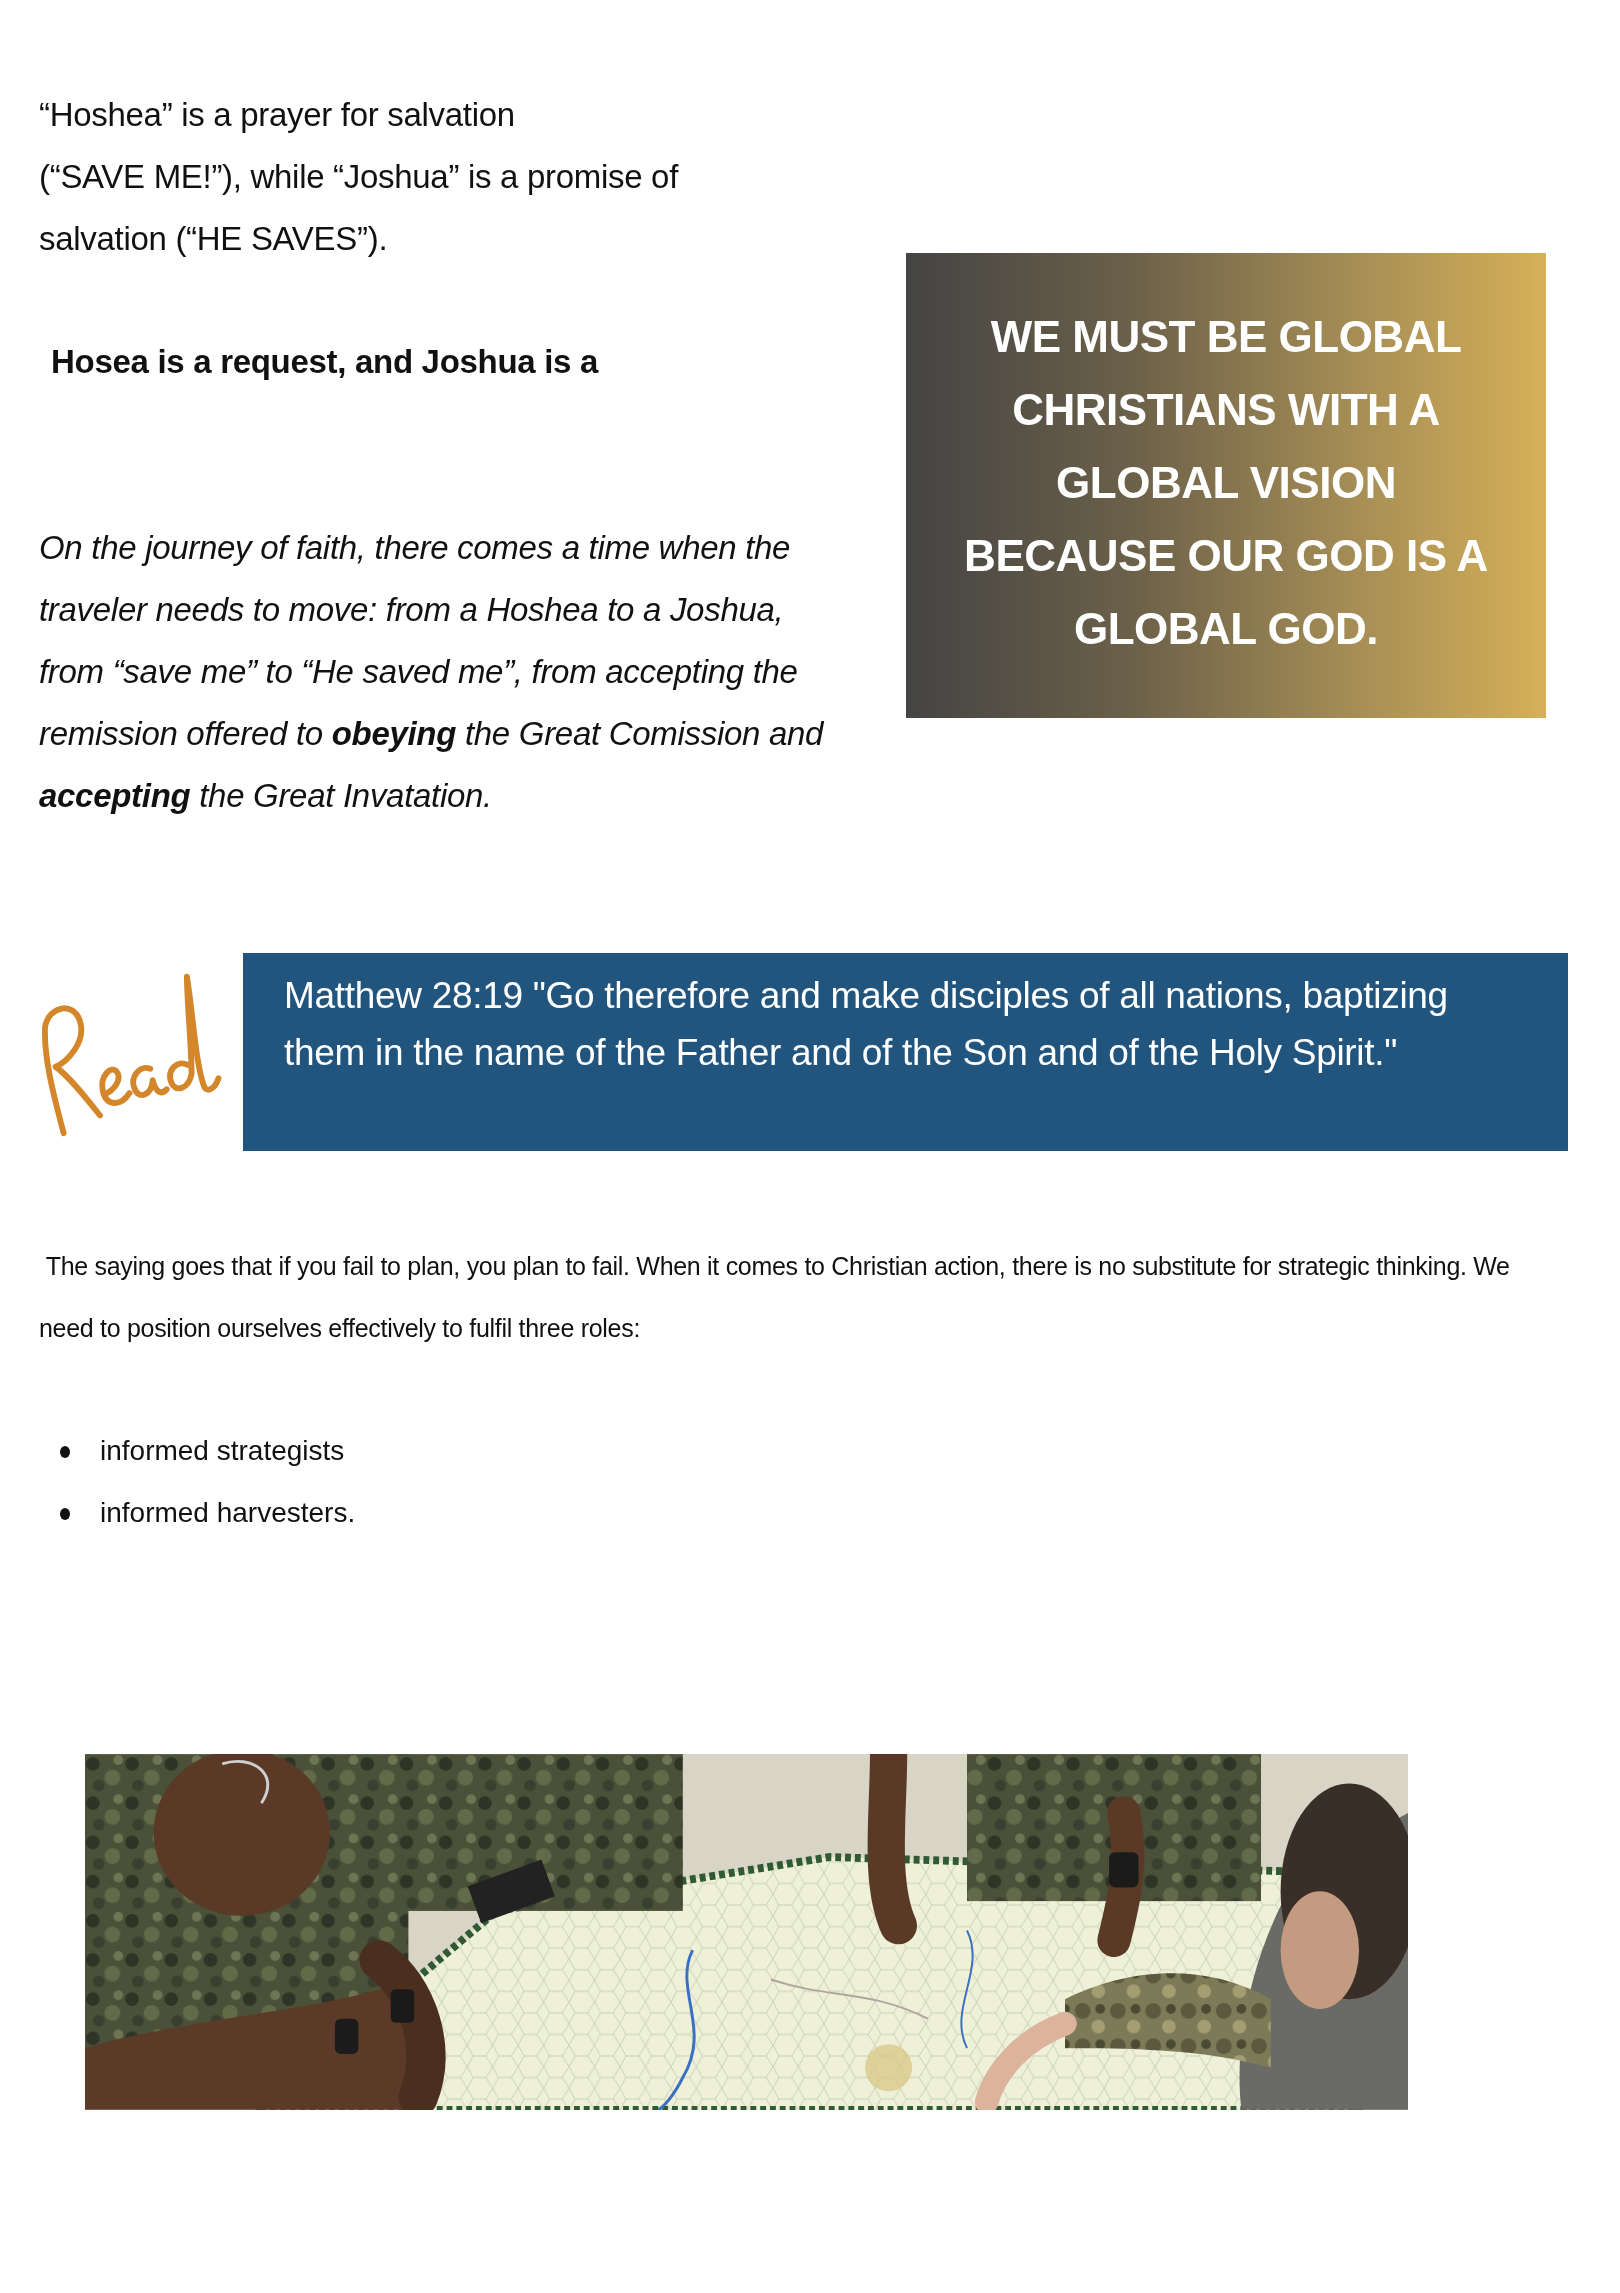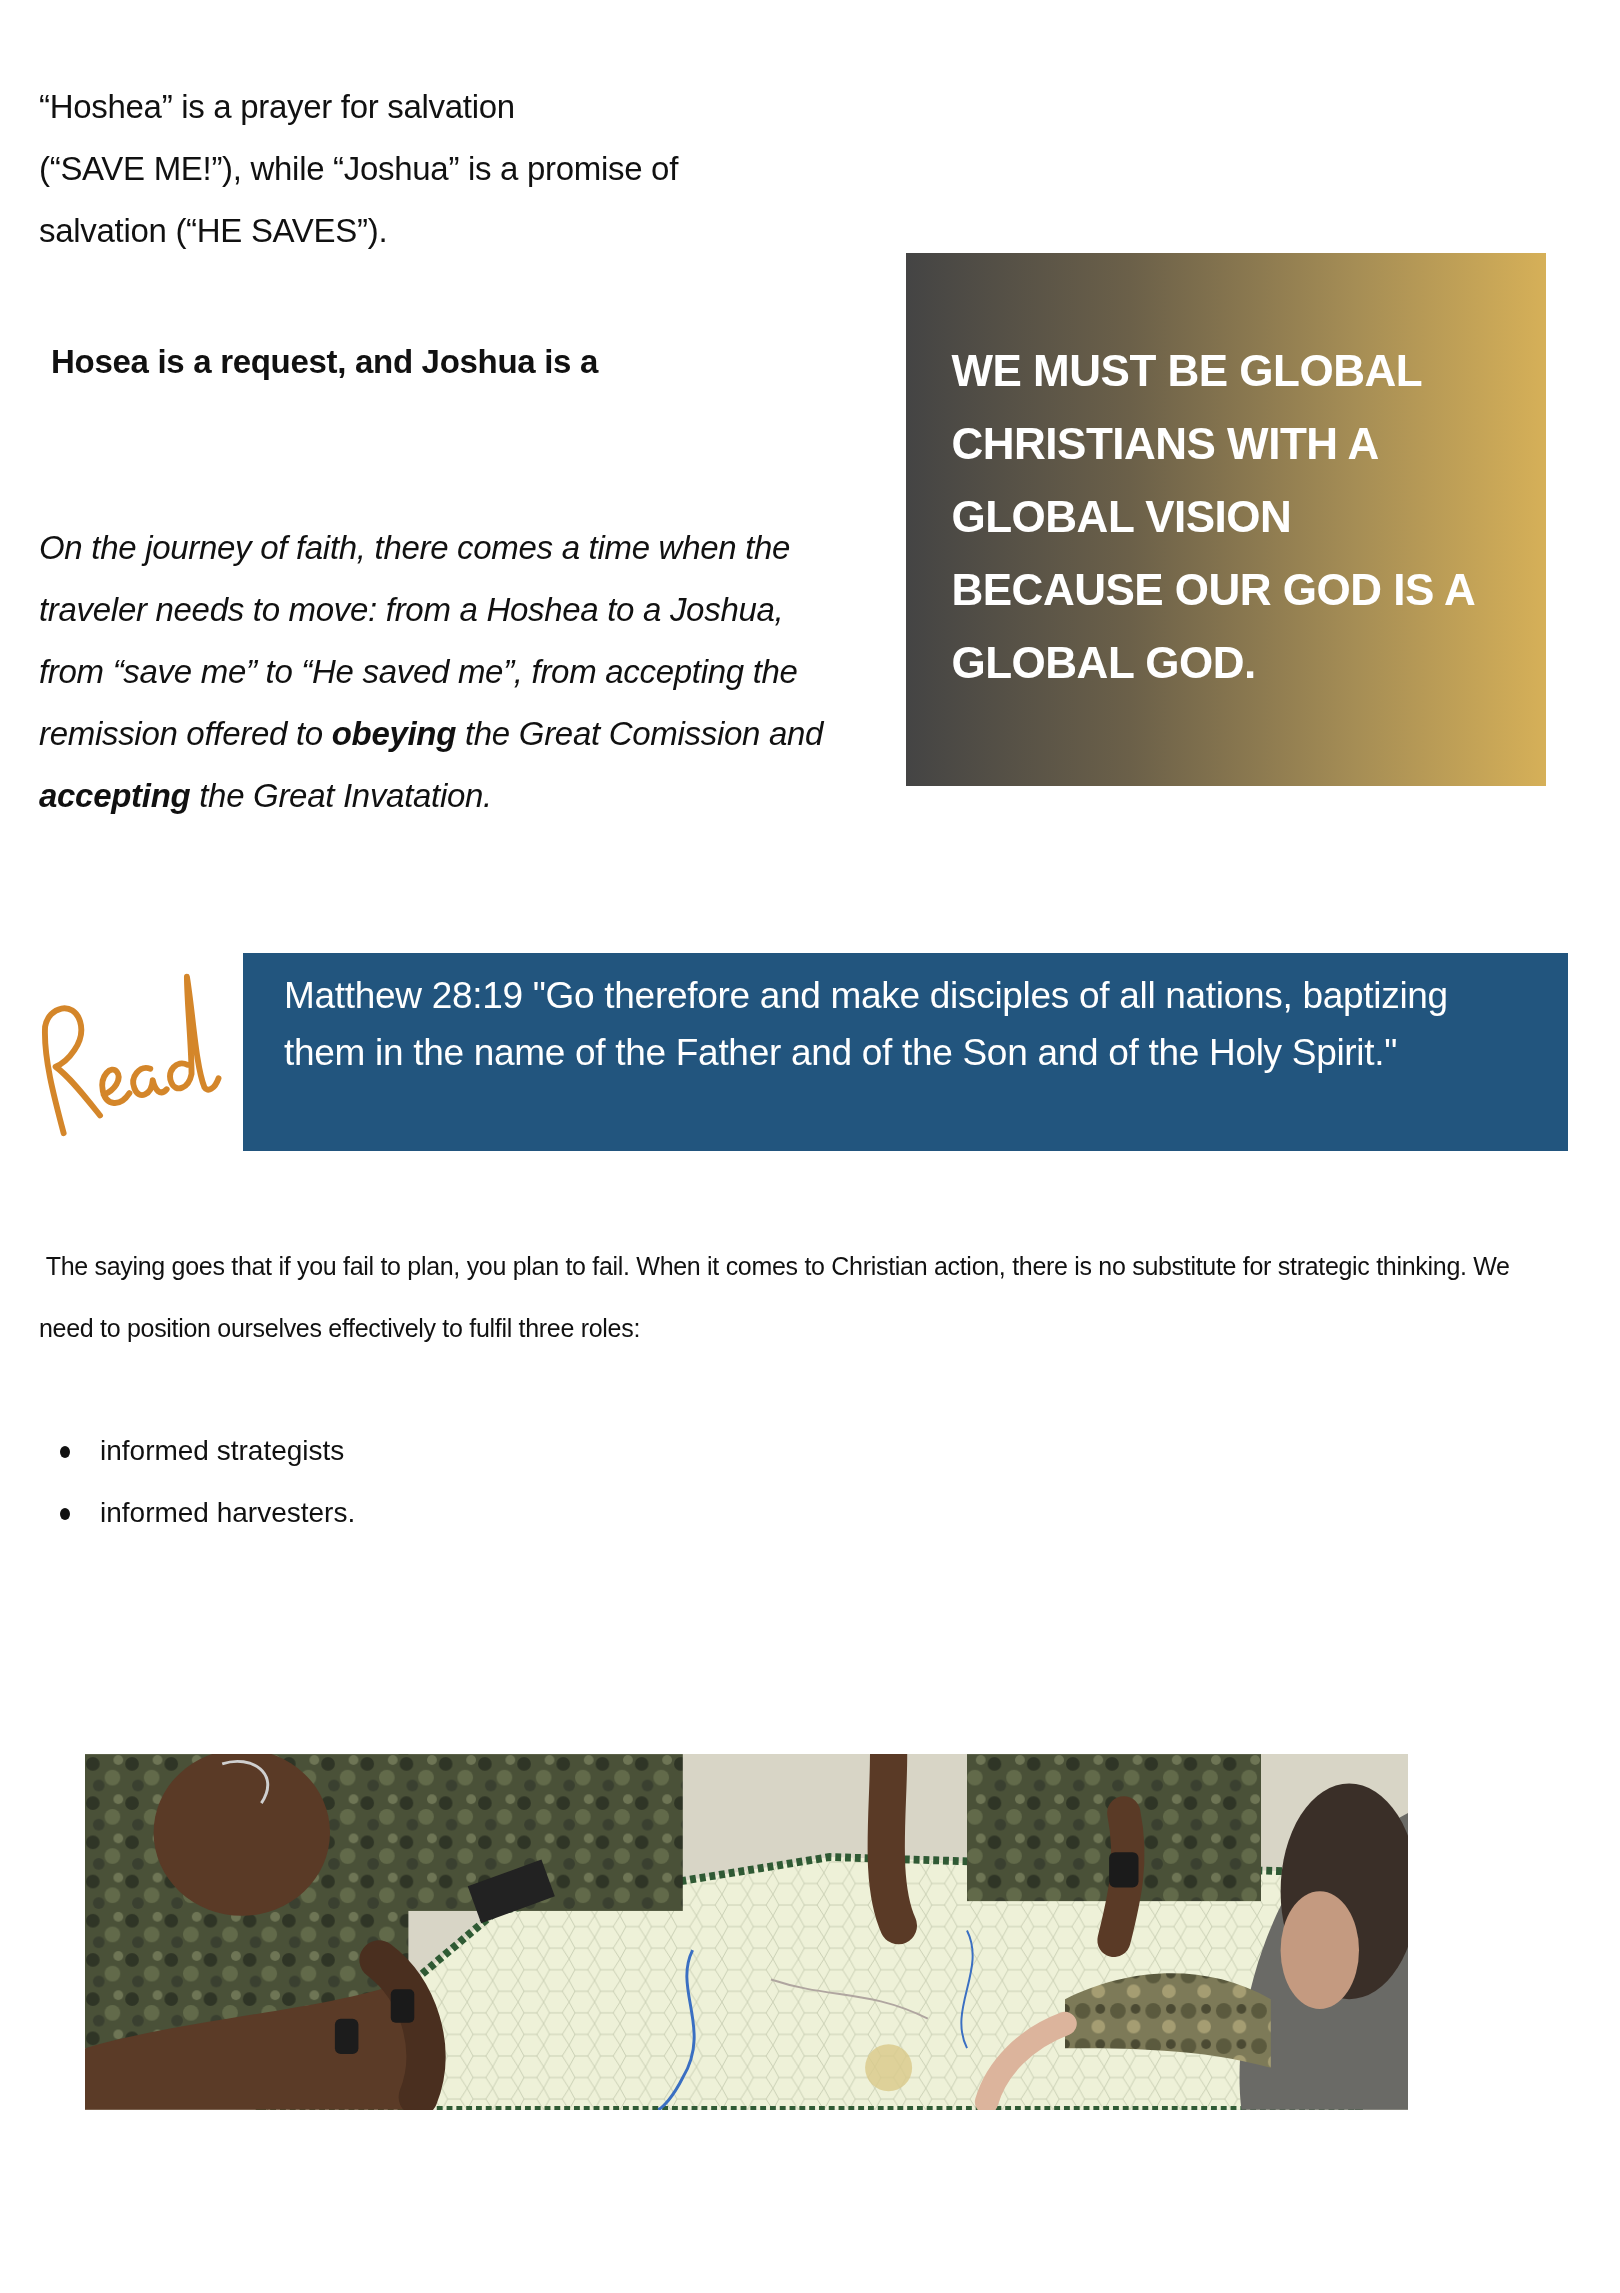--- a/index.html
+++ b/index.html
@@ -2,28 +2,28 @@
 <html><head>
   <meta charset="utf-8">
   <style>
     * { margin: 0; padding: 0; box-sizing: border-box; }
     html, body { width: 1620px; height: 2294px; background: #ffffff; overflow: hidden; }
     body { position: relative; font-family: "Liberation Sans", sans-serif; color: #111111; }
 
     .para { position: absolute; left: 39px; font-size: 33px; line-height: 62px; letter-spacing: -0.3px; }
     .para b { font-weight: bold; }
 
-    #p1 { top: 76px; width: 784px; }
+    #p1 { top: 84px; width: 784px; }
     #p2 { top: 331px; width: 784px; font-weight: bold; margin-left: 12px; }
     #p3 { top: 517px; width: 814px; font-style: italic; }
 
     .quote-box {
-      position: absolute; left: 906px; top: 253px; width: 640px; height: 533px;
+      position: absolute; left: 906px; top: 253px; width: 640px; height: 465px;
       background: linear-gradient(to right, #444444 0%, #6b6049 35%, #a58d55 70%, #d6b058 100%);
-      display: flex; align-items: center; justify-content: center; text-align: left;
+      display: flex; align-items: center; justify-content: center; text-align: center;
     }
     .quote-text {
       color: #ffffff; font-weight: bold; font-size: 44px; line-height: 73px;
       width: 549px; letter-spacing: -0.5px; margin-top: -5.9px;
     }
 
     .read-script {
       position: absolute; left: 27.4px; top: 970px; width: 211px; height: 167px;
     }
     .verse-box {

